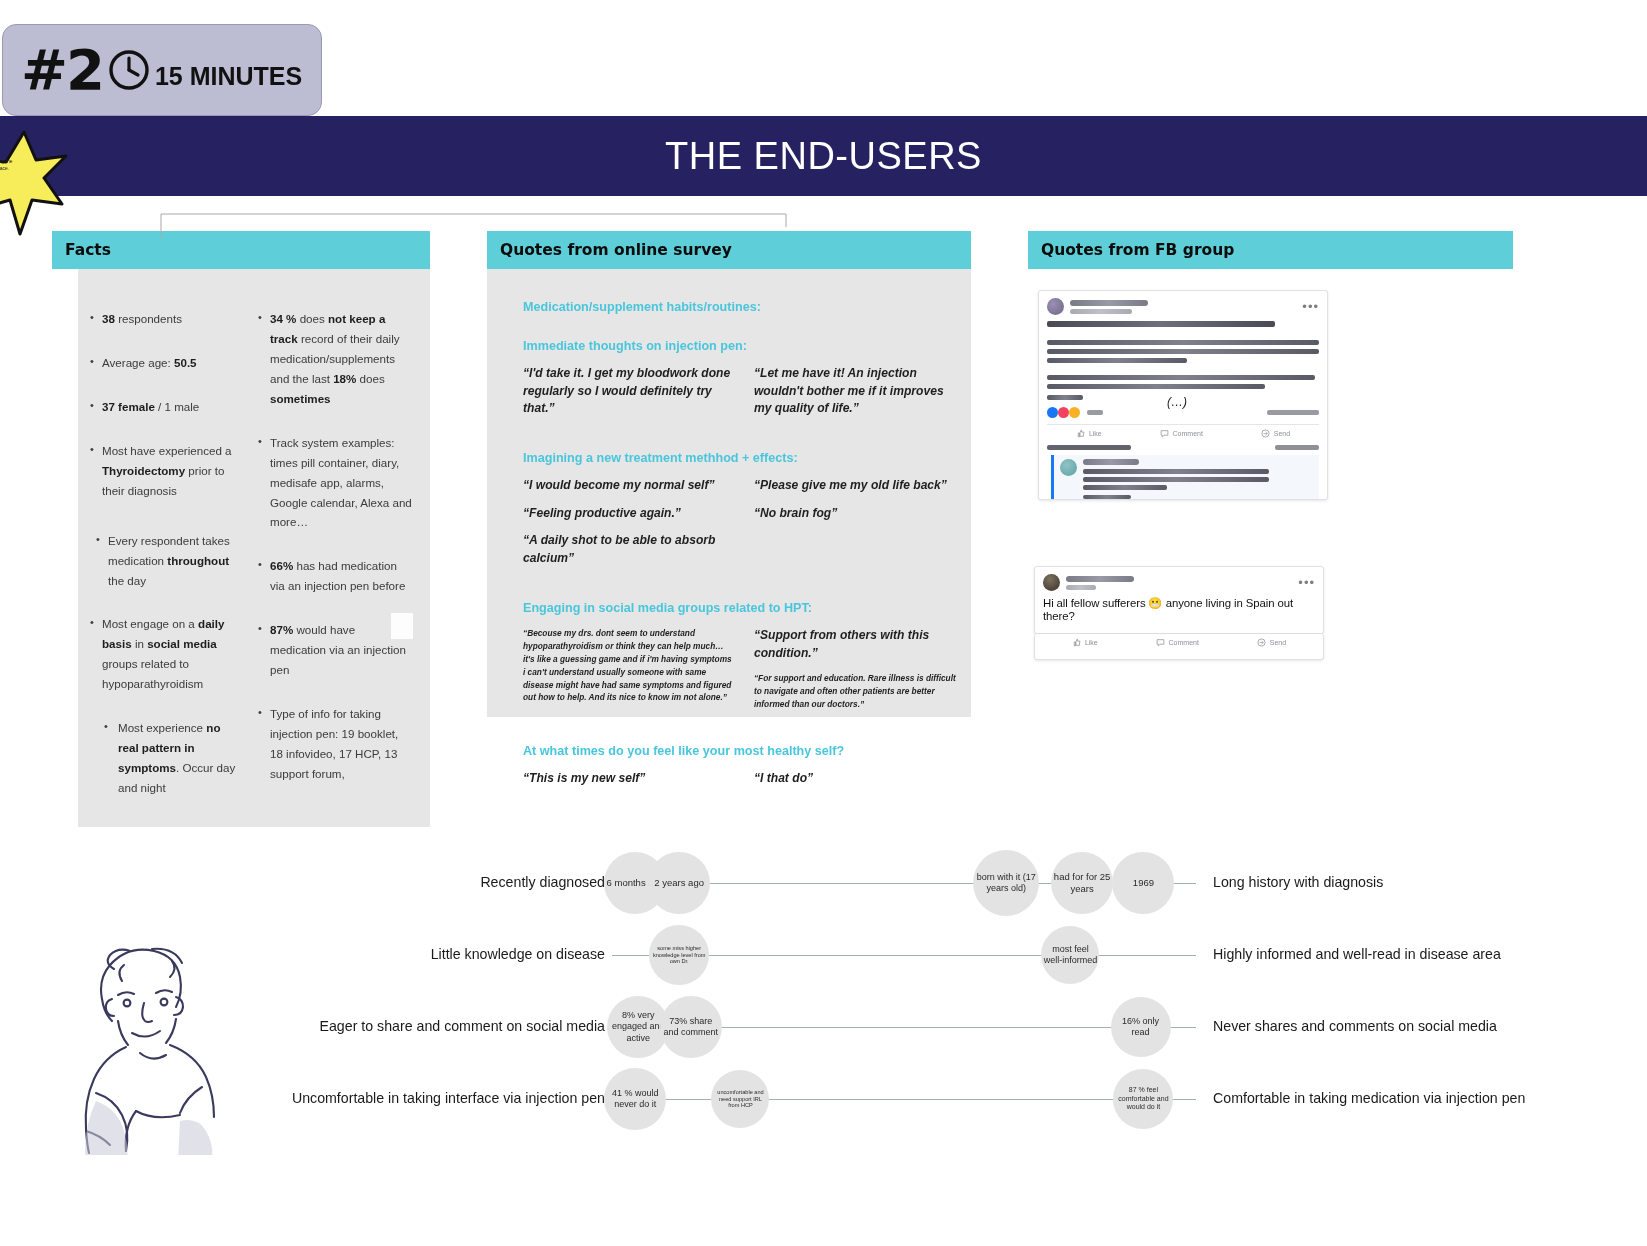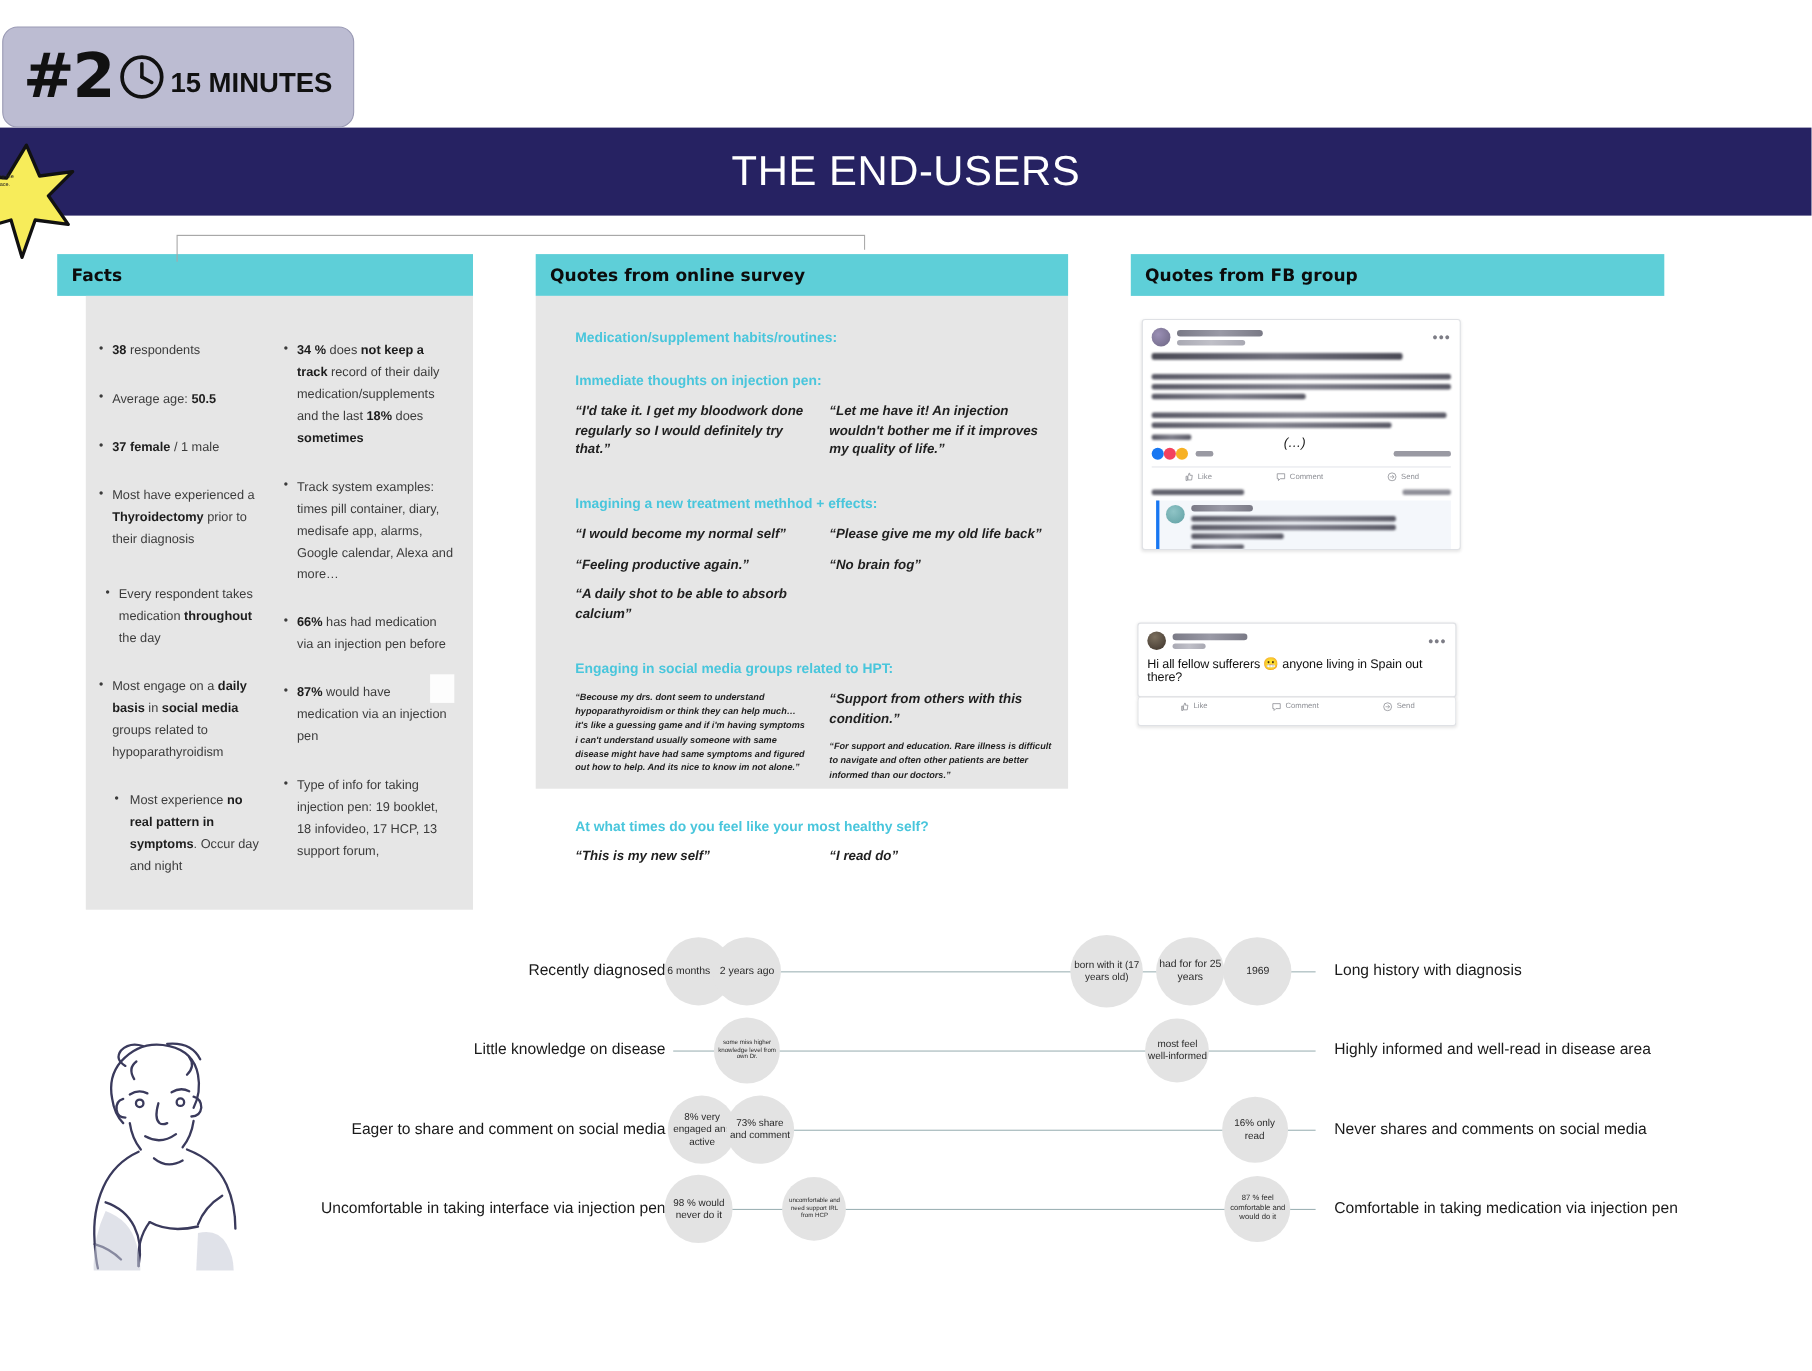--- a/index.html
+++ b/index.html
@@ -288,21 +288,21 @@
             </div>
           </div>
         </div>
         <div class="sect">
           <div class="q-head">At what times do you feel like your most healthy self?</div>
           <div class="q-row">
             <div class="q-col-a">
               <div class="quote">“This is my new self”</div>
             </div>
             <div class="q-col-b">
-              <div class="quote">“I read do”</div>
+              <div class="quote">“I that do”</div>
             </div>
           </div>
         </div>
       </div>
   </div>
 
   <div class="panel" id="panel-fb">
     <div class="panel-head">
       <span>Quotes from FB group</span>
     </div>
@@ -431,21 +431,21 @@
         <div class="spec-label right">Never shares and comments on social media</div>
         <div class="spec-line" style="left: 612px; width: 584px;"></div>
         <div class="bub" style="left: 607.28px; width: 62px; height: 62px; font-size: 9px;">8% very engaged and active</div>
         <div class="bub" style="left: 659.84px; width: 62px; height: 62px; font-size: 9px;">73% share and comment</div>
         <div class="bub" style="left: 1110.52px; width: 60px; height: 60px; font-size: 9px;">16% only read</div>
       </div>
       <div class="spec-row" style="top: 216px;">
         <div class="spec-label left">Uncomfortable in taking interface via injection pen</div>
         <div class="spec-label right">Comfortable in taking medication via injection pen</div>
         <div class="spec-line" style="left: 612px; width: 584px;"></div>
-        <div class="bub" style="left: 604.36px; width: 62px; height: 62px; font-size: 9px;">98 % would never do it</div>
+        <div class="bub" style="left: 604.36px; width: 62px; height: 62px; font-size: 9px;">41 % would never do it</div>
         <div class="bub" style="left: 711.48px; width: 58px; height: 58px; font-size: 5.6px;">uncomfortable and need support IRL from HCP</div>
         <div class="bub" style="left: 1113.44px; width: 60px; height: 60px; font-size: 7px;">87 % feel comfortable and would do it</div>
       </div>
     </div>
 
   <svg id="person" viewBox="0 0 230 230">
     <g fill="none" stroke="#3a3a5c" stroke-width="2.1" stroke-linecap="round" stroke-linejoin="round">
       <path d="M58 40 q-12 14 -8 34 q2 14 10 22"></path>
       <path d="M58 40 q18 -20 44 -14 q22 5 26 26 q3 16 -4 30"></path>
       <path d="M60 74 q-7 2 -6 10 q1 7 8 7"></path>

